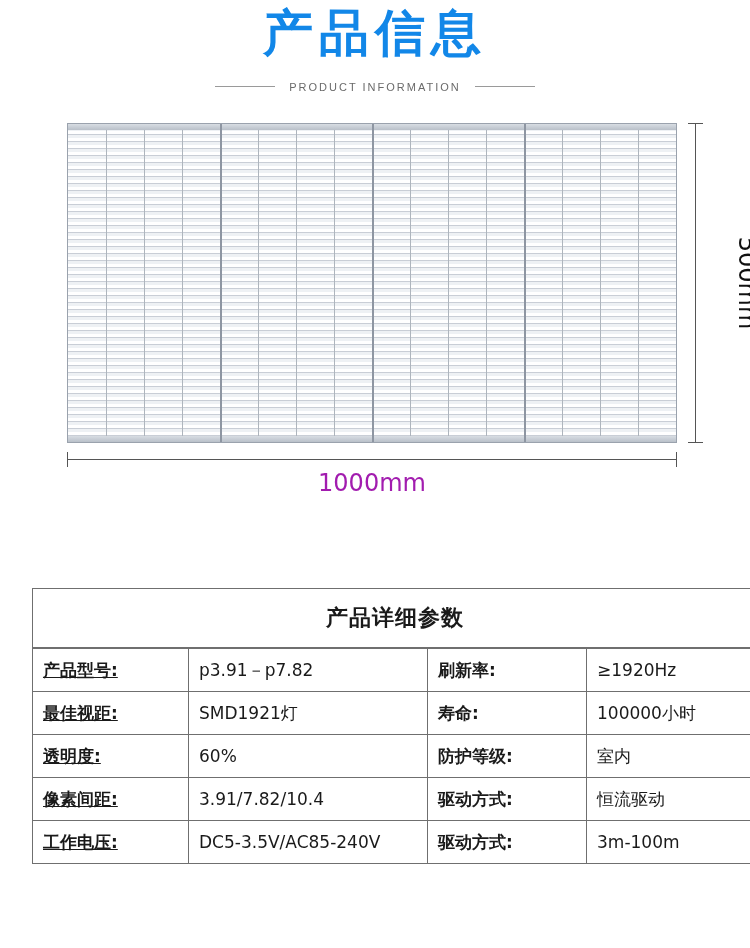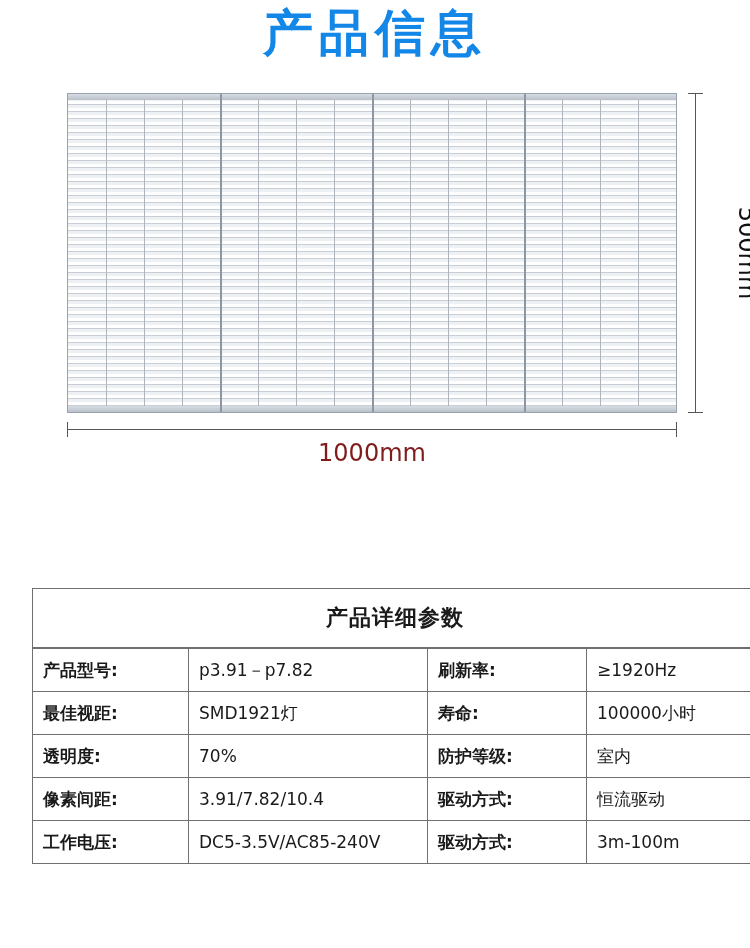--- a/index.html
+++ b/index.html
@@ -156,21 +156,21 @@
     background: #555;
   }
   .dim-bottom .cap-left { left: 0; }
   .dim-bottom .cap-right { right: 0; }
   .dim-bottom .label {
     position: absolute;
     top: 20px;
     width: 100%;
     text-align: center;
     font-size: 24px;
-    color: #7f1d1d;
+    color: #a21caf;
     font-family: "DejaVu Sans", sans-serif;
   }
 
   
   .spec-wrap {
     position: absolute;
     left: 12px;
     top: 588px;
     width: 726px;
     border: 1px solid #6f6f6f;
@@ -193,40 +193,45 @@
     table-layout: fixed;
   }
   table.spec td {
     border: 1px solid #6f6f6f;
     height: 42px;
     padding: 0 10px;
     font-size: 17px;
     font-family: "DejaVu Sans", sans-serif;
     vertical-align: middle;
   }
-  table.spec td.k { width: 135px; font-weight: bold; }
+  table.spec td.k { width: 135px; font-weight: bold; text-decoration: underline; }
   table.spec td.v { width: 218px; }
   table.spec td.k2 { width: 138px; font-weight: bold; }
   table.spec td.v2 { width: 228px; }
   table.spec tr td:first-child { border-left: none; }
   table.spec tr td:last-child { border-right: none; }
   table.spec tr:last-child td { border-bottom: none; }
   .spec-footer {
     border-top: 1px solid #6f6f6f;
     font-size: 17px;
     font-weight: bold;
     padding: 10px 10px;
     font-family: "DejaVu Sans", sans-serif;
   }
 </style>
 </head>
 <body>
 
 <div class="header">
   <div class="title">产品信息</div>
+  <div class="subtitle-wrap">
+    <div class="sub-line"></div>
+    <div class="subtitle">PRODUCT INFORMATION</div>
+    <div class="sub-line"></div>
+  </div>
 </div>
 
 <div class="diagram">
 
   <div class="panel">
     <div class="frame-top"></div>
     <div class="frame-bottom"></div>
     <div class="vseg s1"></div>
     <div class="vseg s2"></div>
     <div class="vseg s3"></div>
@@ -270,21 +275,21 @@
         <td class="v2">≥1920Hz</td>
       </tr>
       <tr>
         <td class="k">最佳视距:</td>
         <td class="v">SMD1921灯</td>
         <td class="k2">寿命:</td>
         <td class="v2">100000小时</td>
       </tr>
       <tr>
         <td class="k">透明度:</td>
-        <td class="v">70%</td>
+        <td class="v">60%</td>
         <td class="k2">防护等级:</td>
         <td class="v2">室内</td>
       </tr>
       <tr>
         <td class="k">像素间距:</td>
         <td class="v">3.91/7.82/10.4</td>
         <td class="k2">驱动方式:</td>
         <td class="v2">恒流驱动</td>
       </tr>
       <tr>

